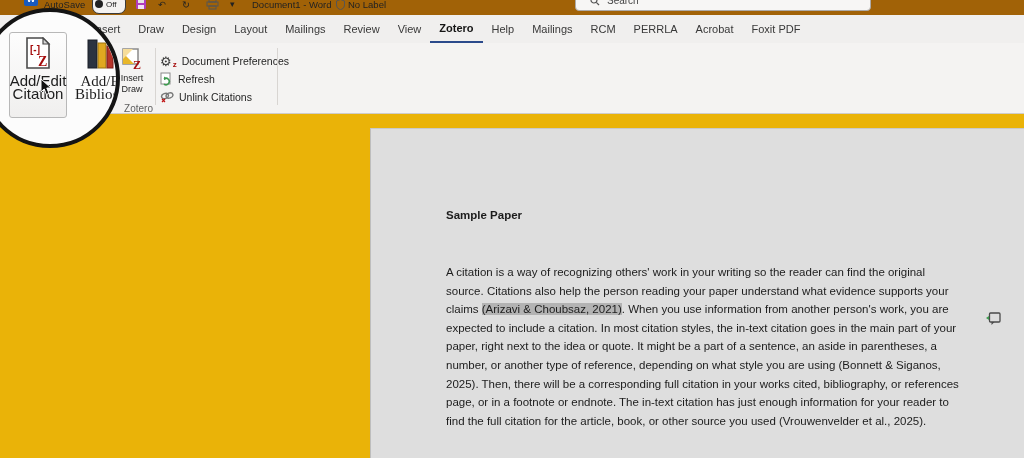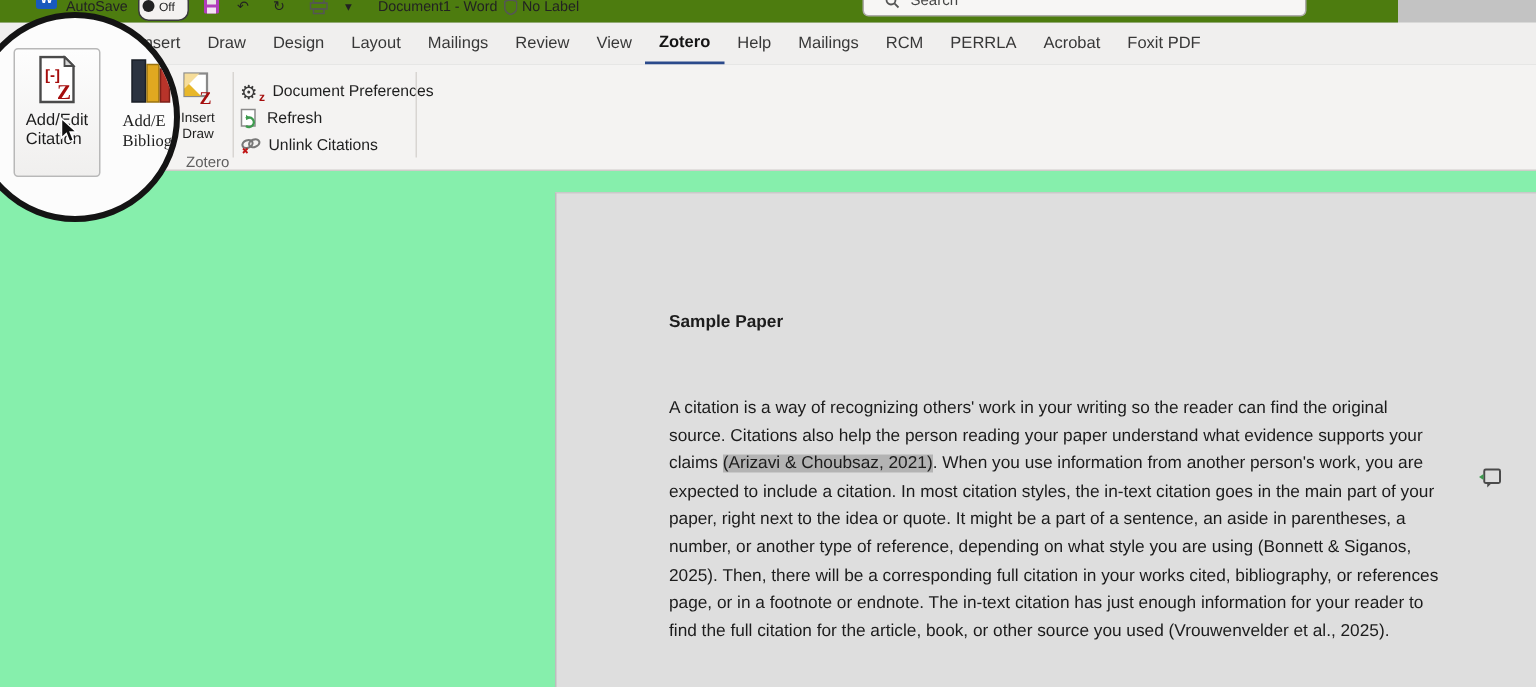--- a/index.html
+++ b/index.html
@@ -1,21 +1,21 @@
 <!DOCTYPE html>
 <html><head>
 <meta charset="utf-8">
 <style>
   * { margin:0; padding:0; box-sizing:border-box; }
   html,body { width:1024px; height:458px; overflow:hidden; }
   body { font-family:"Liberation Sans", sans-serif; position:relative; background:#c3c3c3; }
 
   
-  .titlebar { position:absolute; left:0; top:0; width:932px; height:15px;
-              background:#4d7c0f; overflow:hidden; z-index:5; }
+  .titlebar { position:absolute; left:0; top:0; width:1024px; height:15px;
+              background:#a16207; overflow:hidden; z-index:5; }
   .titlebar .tb-item { position:absolute; top:-6px; height:20px; display:flex;
                        align-items:center; font-size:9.5px; color:#222; }
   .word-logo { position:absolute; left:24px; top:-8px; width:14px; height:14px;
                background:#185abd; border-radius:2px; color:#fff; font-size:9px;
                display:flex; align-items:center; justify-content:center; font-weight:bold; }
   .autosave-label { left:44px; }
   .autosave-toggle { left:92px; width:34px; height:13px; border:1.5px solid #3a3a3a;
                      border-radius:7px; top:-4px; padding-left:2px; background:#f4f2f0; }
   .autosave-knob { width:8px; height:8px; border-radius:50%; background:#222; }
   .autosave-state { font-size:8px; margin-left:3px; color:#222; }
@@ -60,21 +60,21 @@
 
   
   .magnifier { position:absolute; left:-20px; top:8px; width:140px; height:140px;
                border:4px solid #141414; border-radius:50%; background:#fcfcfc;
                overflow:hidden; z-index:60; }
   .mag-btn { position:absolute; display:flex; flex-direction:column; align-items:center; }
   .mag-cite-btn { left:25px; top:20px; width:58px; height:86px;
                   border:1px solid #b8b8b8; border-radius:3px; padding-top:4px;
                   background:linear-gradient(#fdfdfd,#f0efee); }
   .mag-bib-btn { left:88px; top:22px; width:56px; height:82px; padding-top:2px;font-family:Liberation Serif, serif; }
-  .mag-label { font-size:11px; line-height:13px; color:#1c1c1c; text-align:left; margin-top:3px; }
+  .mag-label { font-size:15px; line-height:13px; color:#1c1c1c; text-align:center; margin-top:3px; }
   .cursor-arrow { position:absolute; left:56px; top:66px; }
 </style>
 </head>
 <body>
 
 <div class="titlebar">
   <div class="word-logo">W</div>
   <div class="tb-item autosave-label">AutoSave</div>
   <div class="tb-item autosave-toggle">
     <span class="autosave-knob"></span>
@@ -170,21 +170,21 @@
       <ellipse cx="9.5" cy="4.5" rx="3.5" ry="2.5" fill="none" stroke="#777" stroke-width="1.4" transform="rotate(-20 9.5 4.5)"></ellipse>
       <path d="M2 8 L5 11 M5 8 L2 11" stroke="#c01414" stroke-width="1.2"></path>
     </svg>
     <span>Unlink Citations</span>
   </div>
 
   <div class="rib-sep" style="left:277px"></div>
   <div class="group-label">Zotero</div>
 </div>
 
-<div class="workspace" style="background: #86efac;">
+<div class="workspace" style="background: #eab308;">
   <div class="page" style="background: rgb(222, 222, 222);">
     <div class="doc-heading">Sample Paper</div>
     <div class="doc-para"><span>A citation is a way of recognizing others' work in your writing so the reader can find the original source. Citations also help the person reading your paper understand what evidence supports your claims </span><span class="cite-field" style="background: rgb(179, 179, 179);">(Arizavi &amp; Choubsaz, 2021)</span><span>. When you use information from another person's work, you are expected to include a citation. In most citation styles, the in-text citation goes in the main part of your paper, right next to the idea or quote. It might be a part of a sentence, an aside in parentheses, a number, or another type of reference, depending on what style you are using (Bonnett &amp; Siganos, 2025). Then, there will be a corresponding full citation in your works cited, bibliography, or references page, or in a footnote or endnote. The in-text citation has just enough information for your reader to find the full citation for the article, book, or other source you used (Vrouwenvelder et al., 2025).</span></div>
     <div class="comment-marker">
       <svg width="16" height="14" viewBox="0 0 16 14">
         <rect x="4.5" y="1" width="10.5" height="9" rx="1" fill="none" stroke="#4a4a4a" stroke-width="1.3"></rect>
         <path d="M6.5 10 L6.5 13 L9.5 10 Z" fill="#4a4a4a"></path>
         <path d="M1 6 L4 4 L4 8 Z" fill="#3e9b4f"></path>
       </svg>
     </div>

